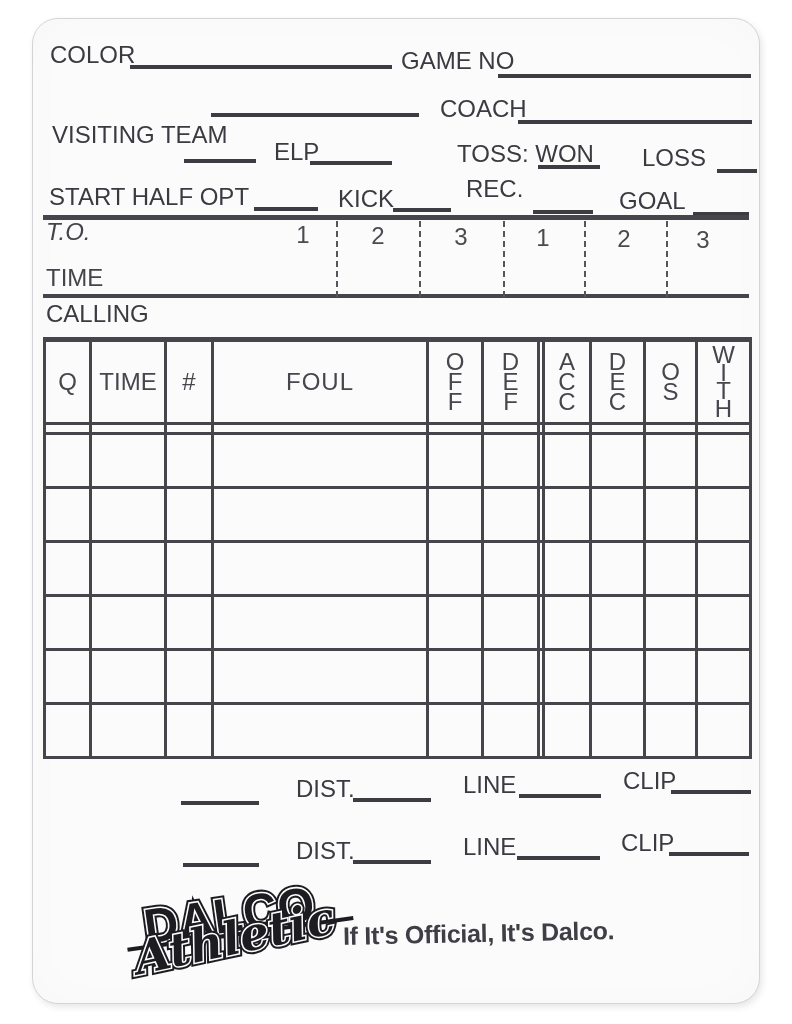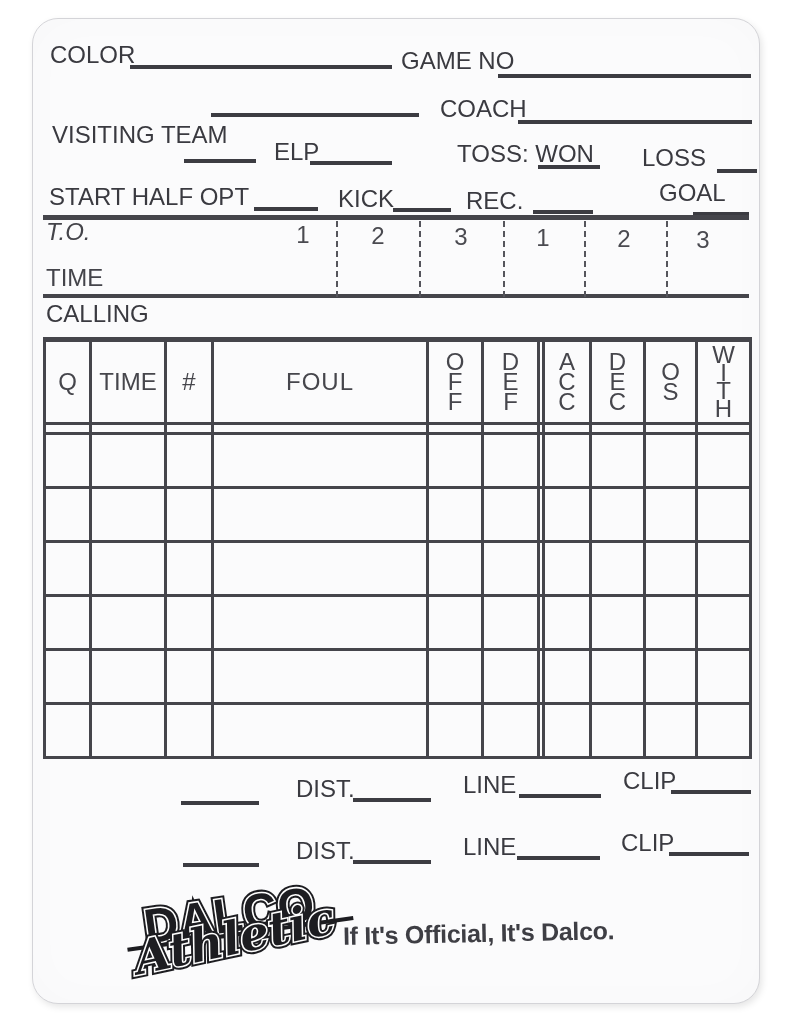--- a/index.html
+++ b/index.html
@@ -64,23 +64,23 @@
     <div class="uline" style="left:277px;top:142px;width:82px;"></div>
     <span class="lbl" style="left:400px;top:121px;margin-left:24px;">TOSS: WON</span>
     <div class="uline" style="left:505px;top:146px;width:62px;"></div>
     <span class="lbl" style="left:609px;top:125px;">LOSS</span>
     <div class="uline" style="left:684px;top:150px;width:40px;"></div>
 
     <span class="lbl" style="left:16px;top:164px;">START HALF OPT</span>
     <div class="uline" style="left:221px;top:188px;width:64px;"></div>
     <span class="lbl" style="left:305px;top:166px;">KICK</span>
     <div class="uline" style="left:360px;top:189px;width:58px;"></div>
-    <span class="lbl" style="left:433px;top:168px;">REC.</span>
+    <span class="lbl" style="left:433px;top:156px;">REC.</span>
     <div class="uline" style="left:500px;top:191px;width:60px;"></div>
-    <span class="lbl" style="left:586px;top:160px;margin-left:40px;">GOAL</span>
+    <span class="lbl" style="left:586px;top:168px;">GOAL</span>
     <div class="uline" style="left:660px;top:193px;width:56px;"></div>
 
     <div class="tobox"></div>
     <span class="tolabel" style="left:13px;top:199px;font-style:italic;">T.O.</span>
     <span class="tolabel" style="left:13px;top:245px;">TIME</span>
     <span class="tonum" style="left:270px;top:202px;">1</span>
     <span class="tonum" style="left:345px;top:203px;">2</span>
     <span class="tonum" style="left:428px;top:204px;">3</span>
     <span class="tonum" style="left:510px;top:205px;">1</span>
     <span class="tonum" style="left:591px;top:206px;">2</span>

